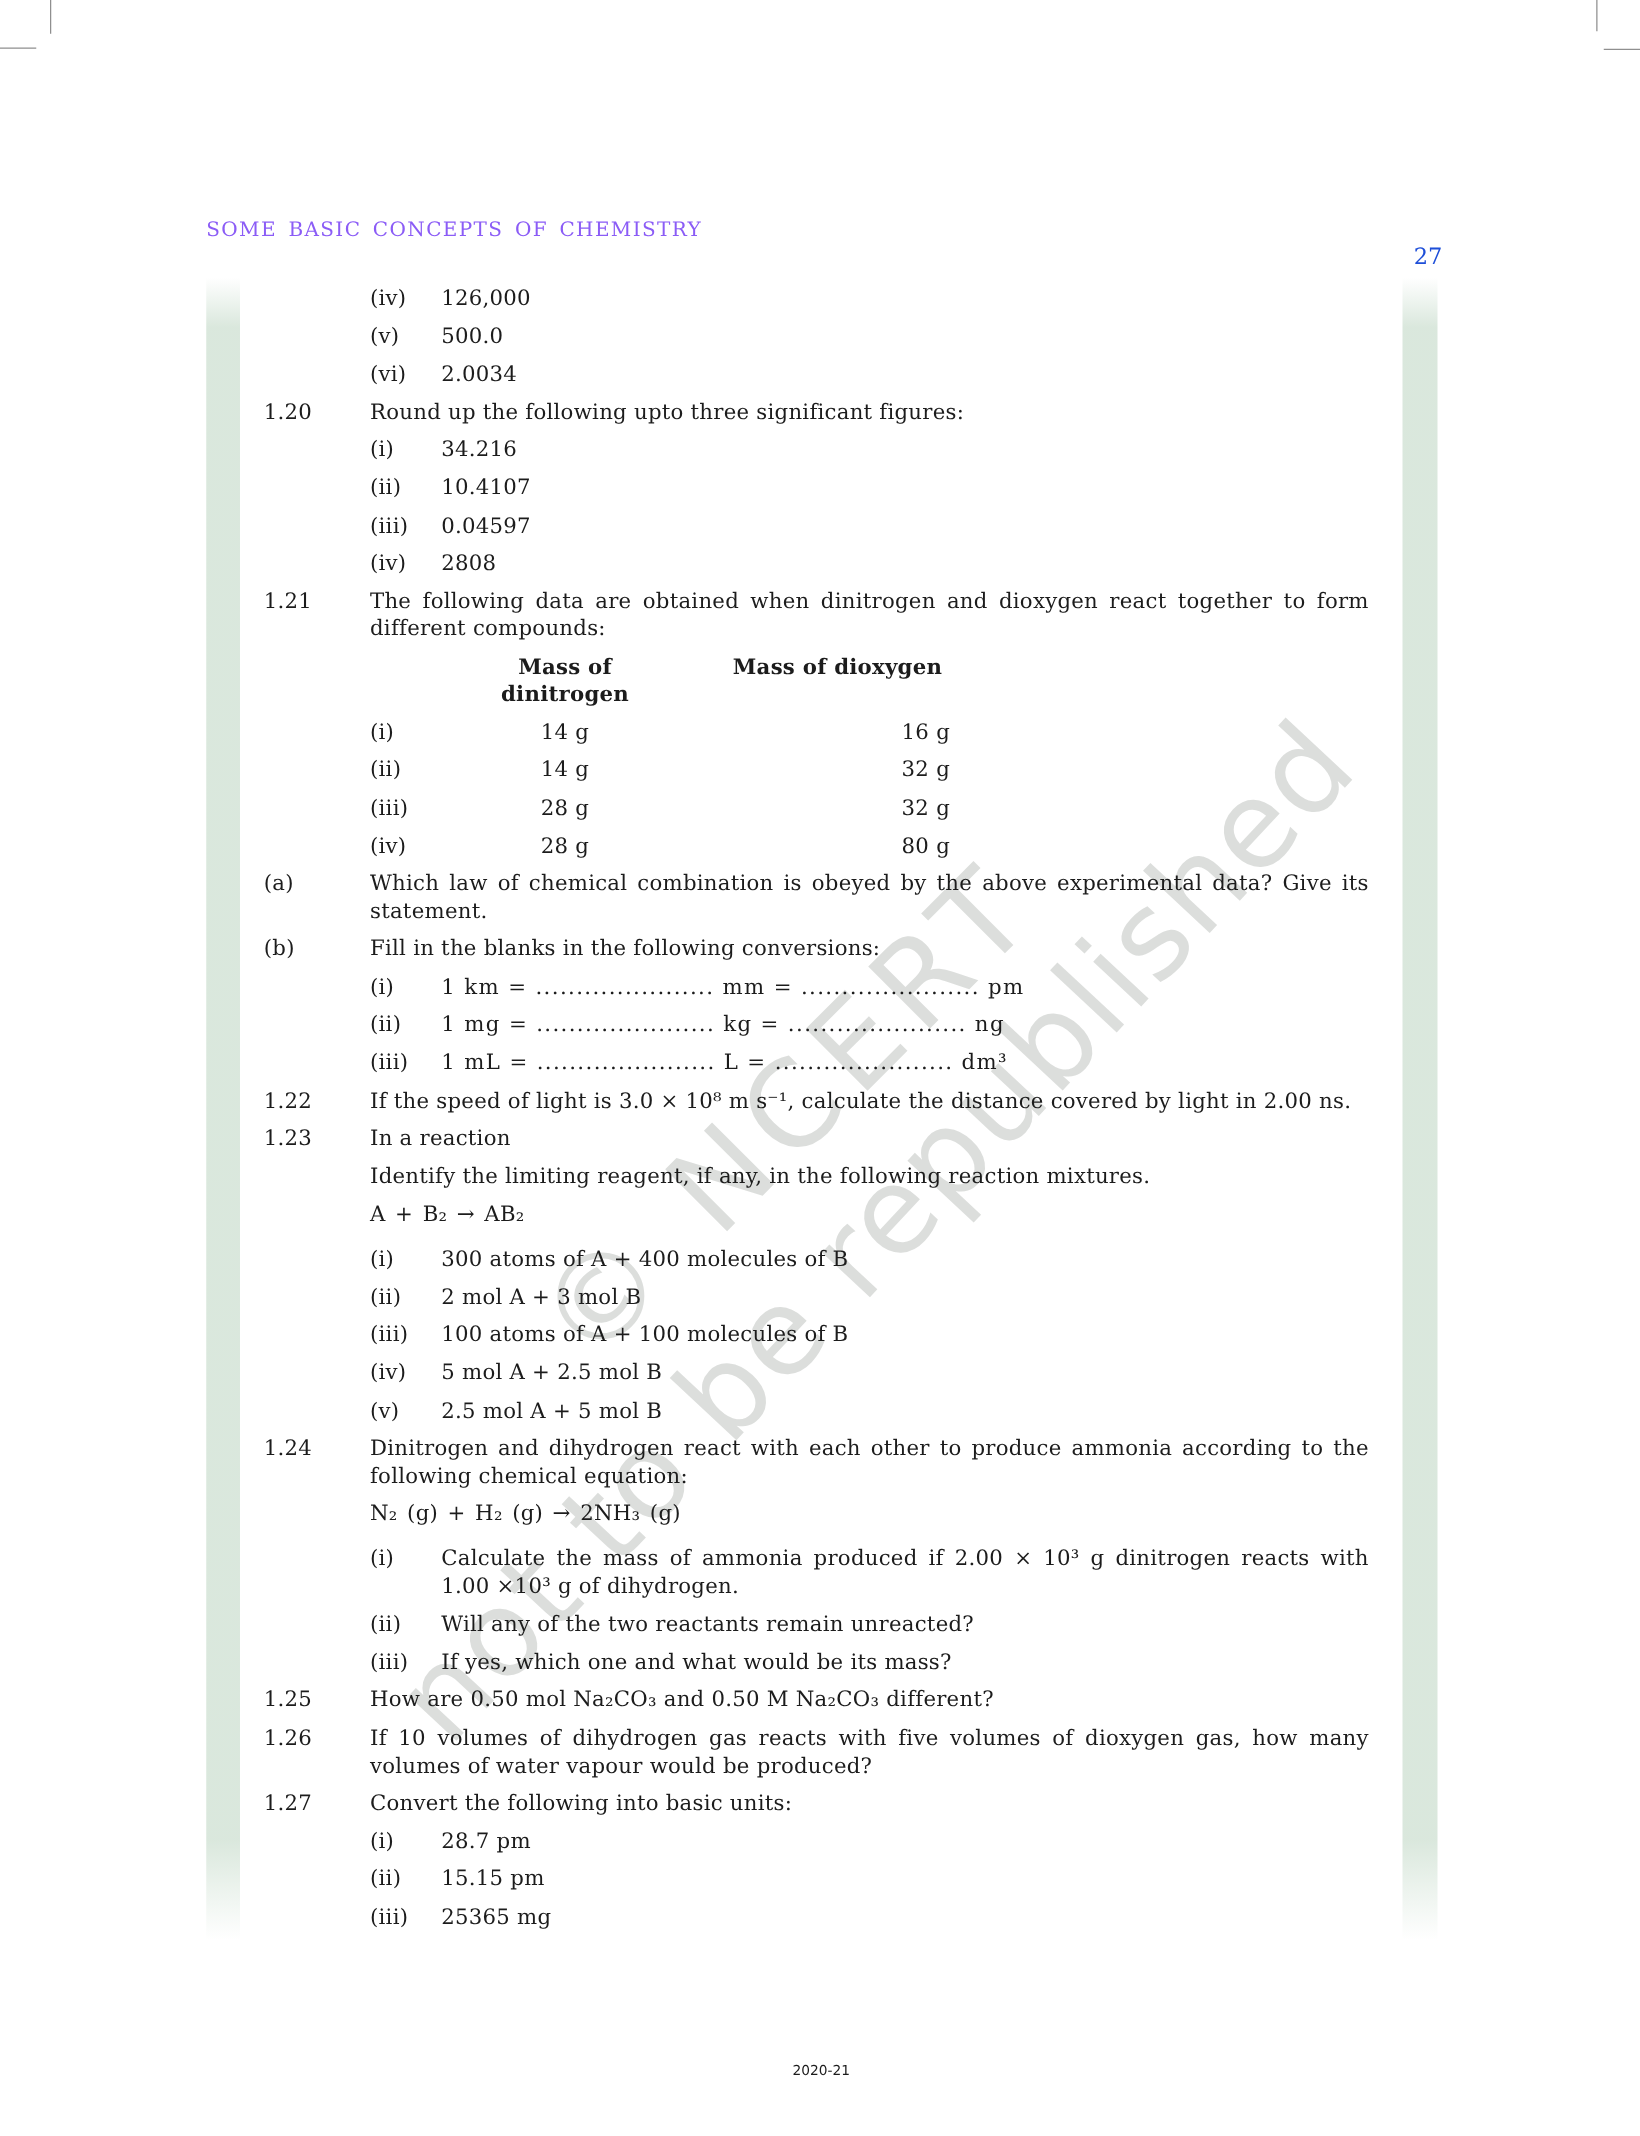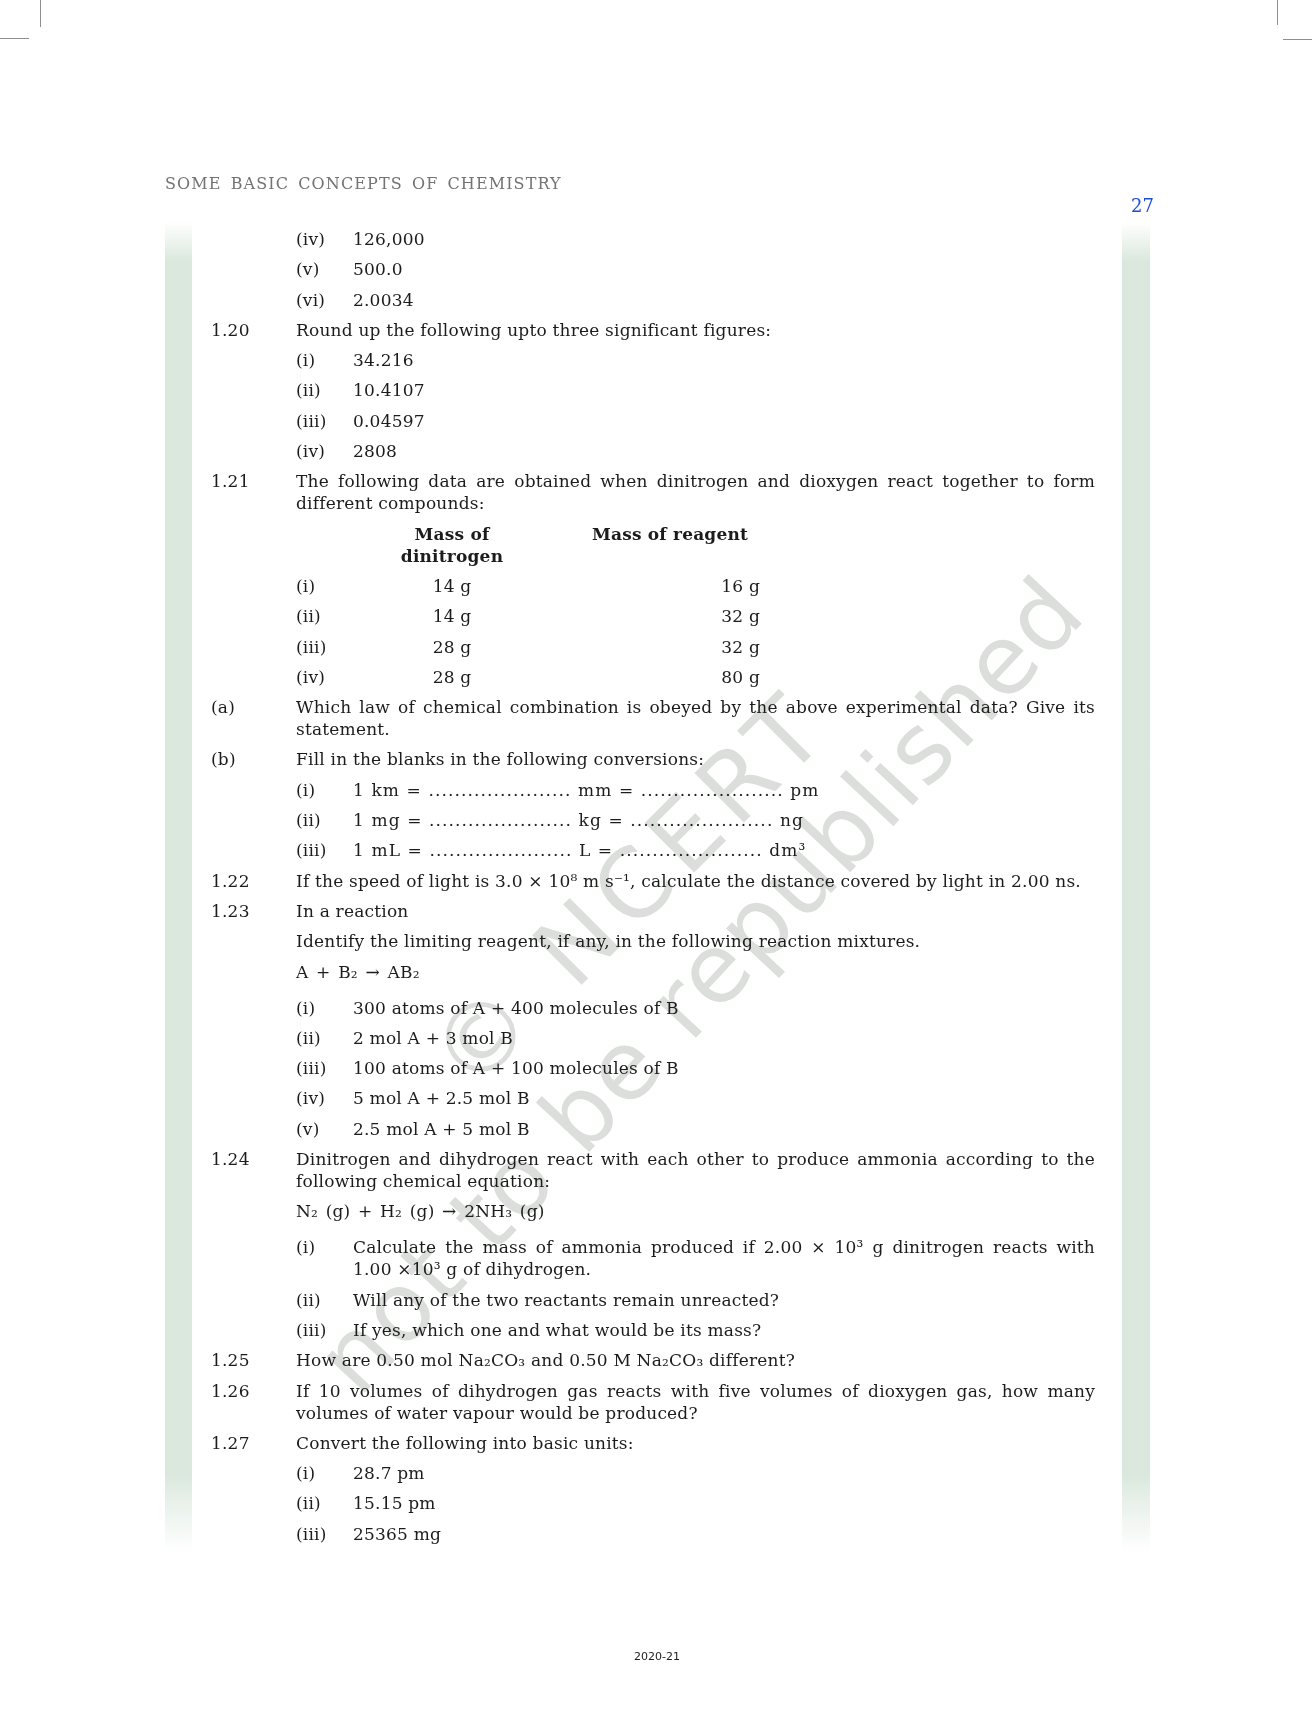--- a/index.html
+++ b/index.html
@@ -10,21 +10,21 @@
   
   .cm{position:absolute;background:#8f8f8f;}
   .cm-tl-v{left:40px;top:0;width:1px;height:27px;}
   .cm-tl-h{left:0;top:38px;width:29px;height:1px;}
   .cm-tr-v{left:1277px;top:0;width:1px;height:25px;}
   .cm-tr-h{left:1283px;top:39px;width:29px;height:1px;}
 
   
   .header-title{
     position:absolute;left:165px;top:174px;font-size:16px;
-    letter-spacing:1.1px;word-spacing:3px;color:#737373;white-space:nowrap;
+    letter-spacing:1.1px;word-spacing:3px;color:#8b5cf6;white-space:nowrap;
   }
   .page-number{position:absolute;left:1131px;top:177px;font-size:18px;color:#1d4ed8;margin-top:18px;}
 
   
   .band{
     position:absolute;top:222px;height:1330px;width:27px;
     background:linear-gradient(180deg,
       rgba(216,231,219,0) 0%,
       var(--band-color) 3%,
       var(--band-color) 94%,
@@ -130,21 +130,21 @@
     <span class="text">2808</span>
   </div>
 
   <div class="row item justify">
     <span class="num">1.21</span>
     <span class="text">The following data are obtained when dinitrogen and dioxygen react together to form different compounds:</span>
   </div>
 
   <div class="row thead">
     <span class="tcol c1">Mass of dinitrogen</span>
-    <span class="tcol c2">Mass of reagent</span>
+    <span class="tcol c2">Mass of dioxygen</span>
   </div>
 
   <div class="row trow">
     <span class="label">(i)</span>
     <span class="tcol c1">14 g</span>
     <span class="tcol c2">16 g</span>
   </div>
 
   <div class="row trow">
     <span class="label">(ii)</span>

